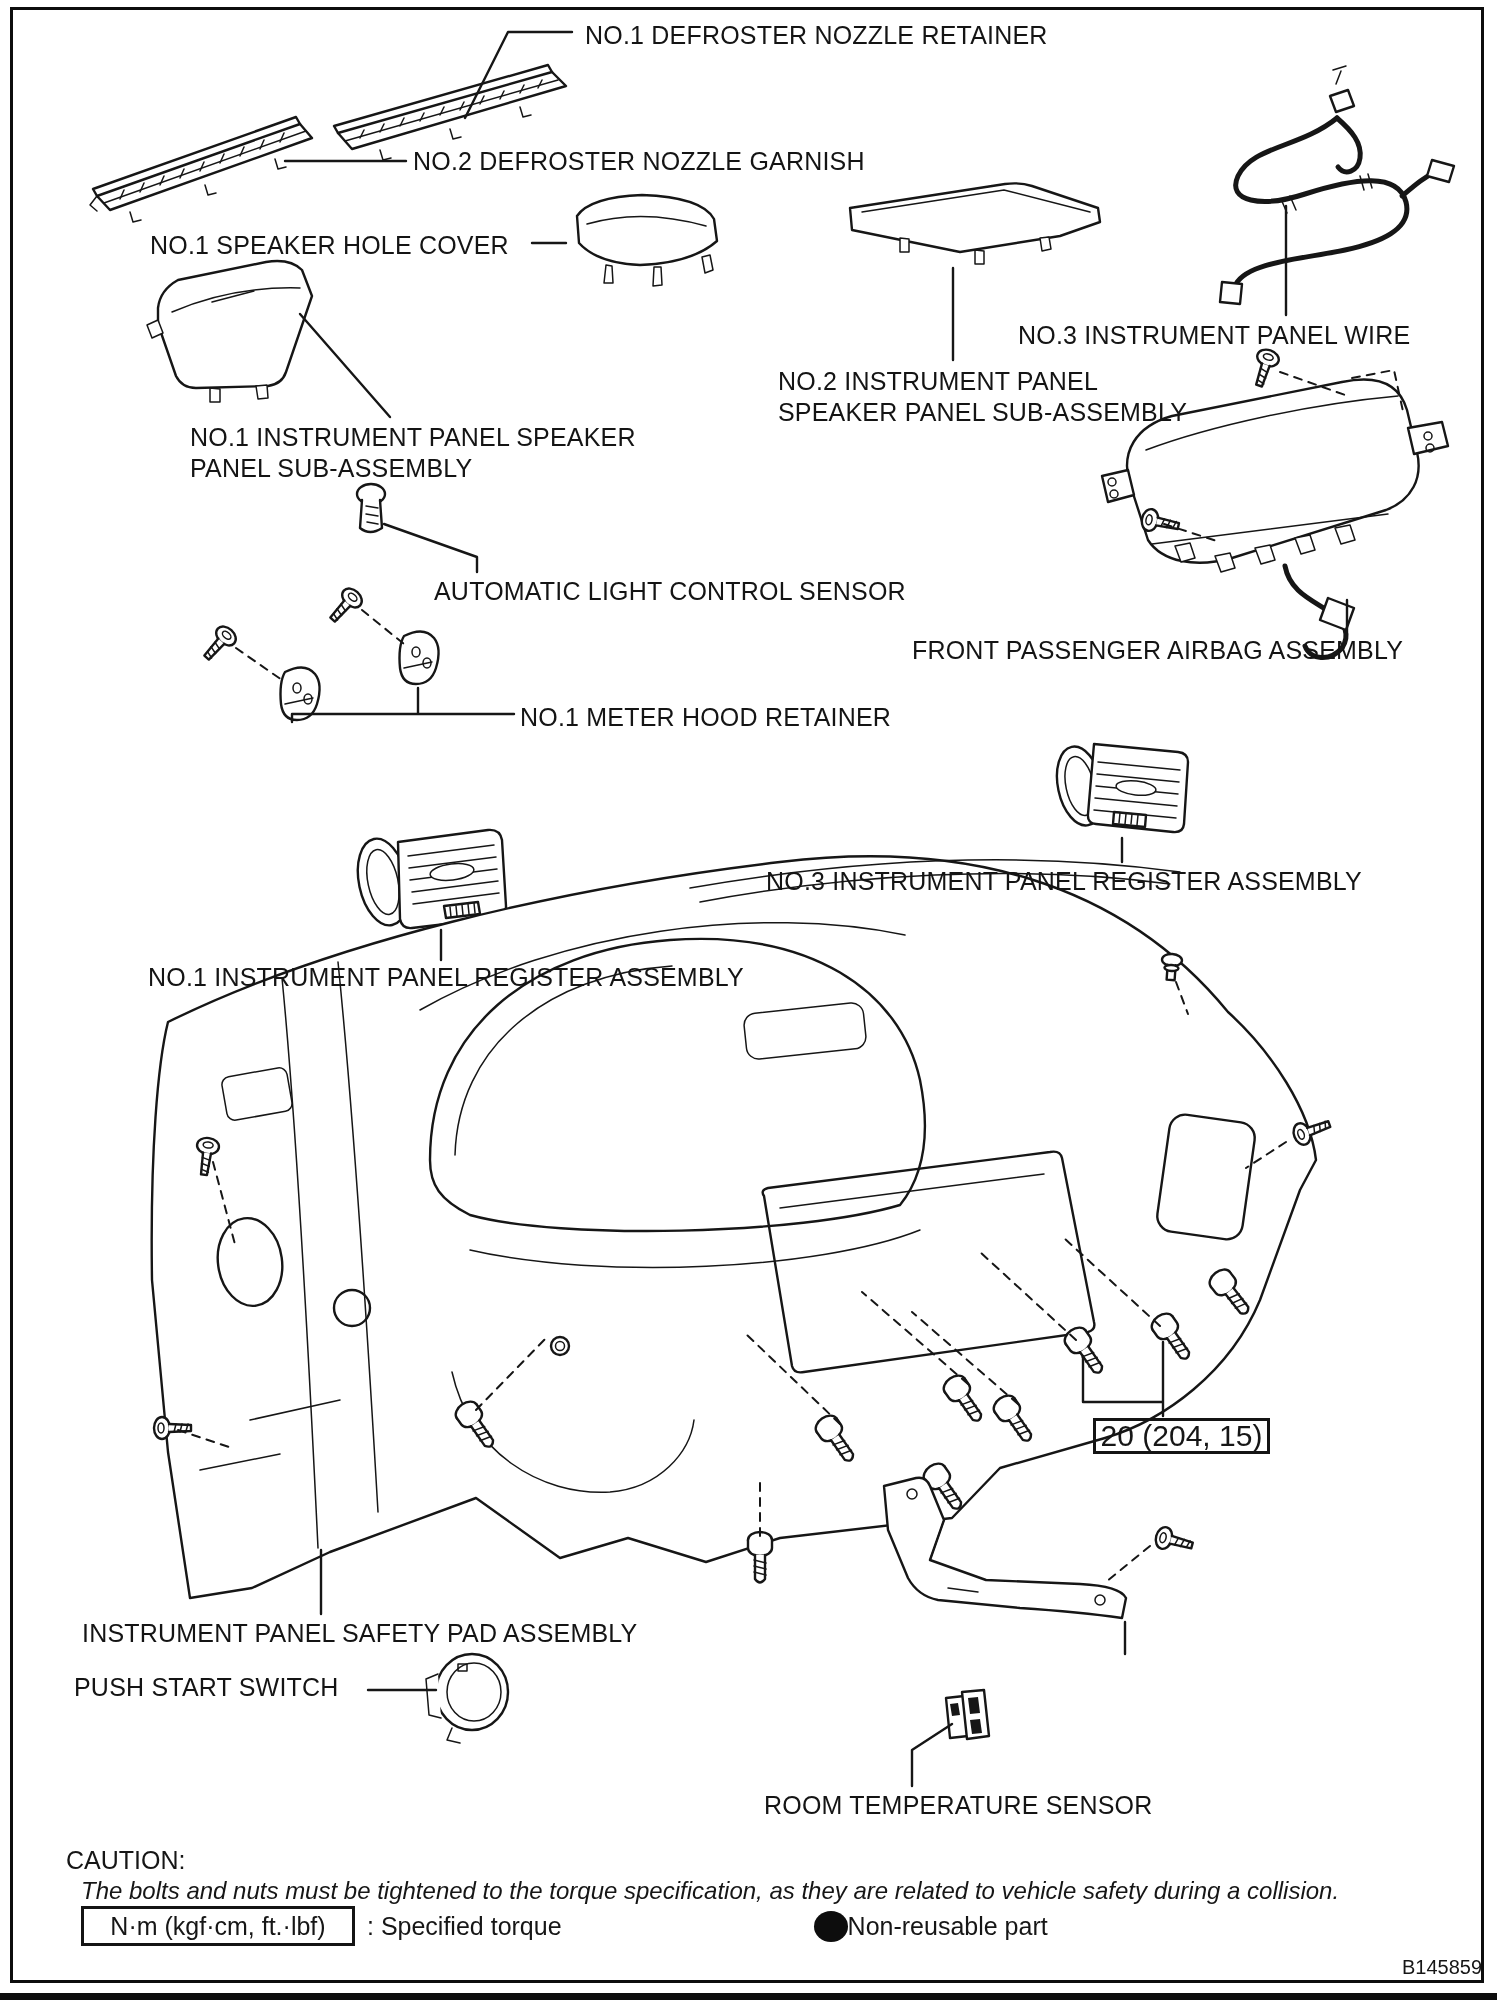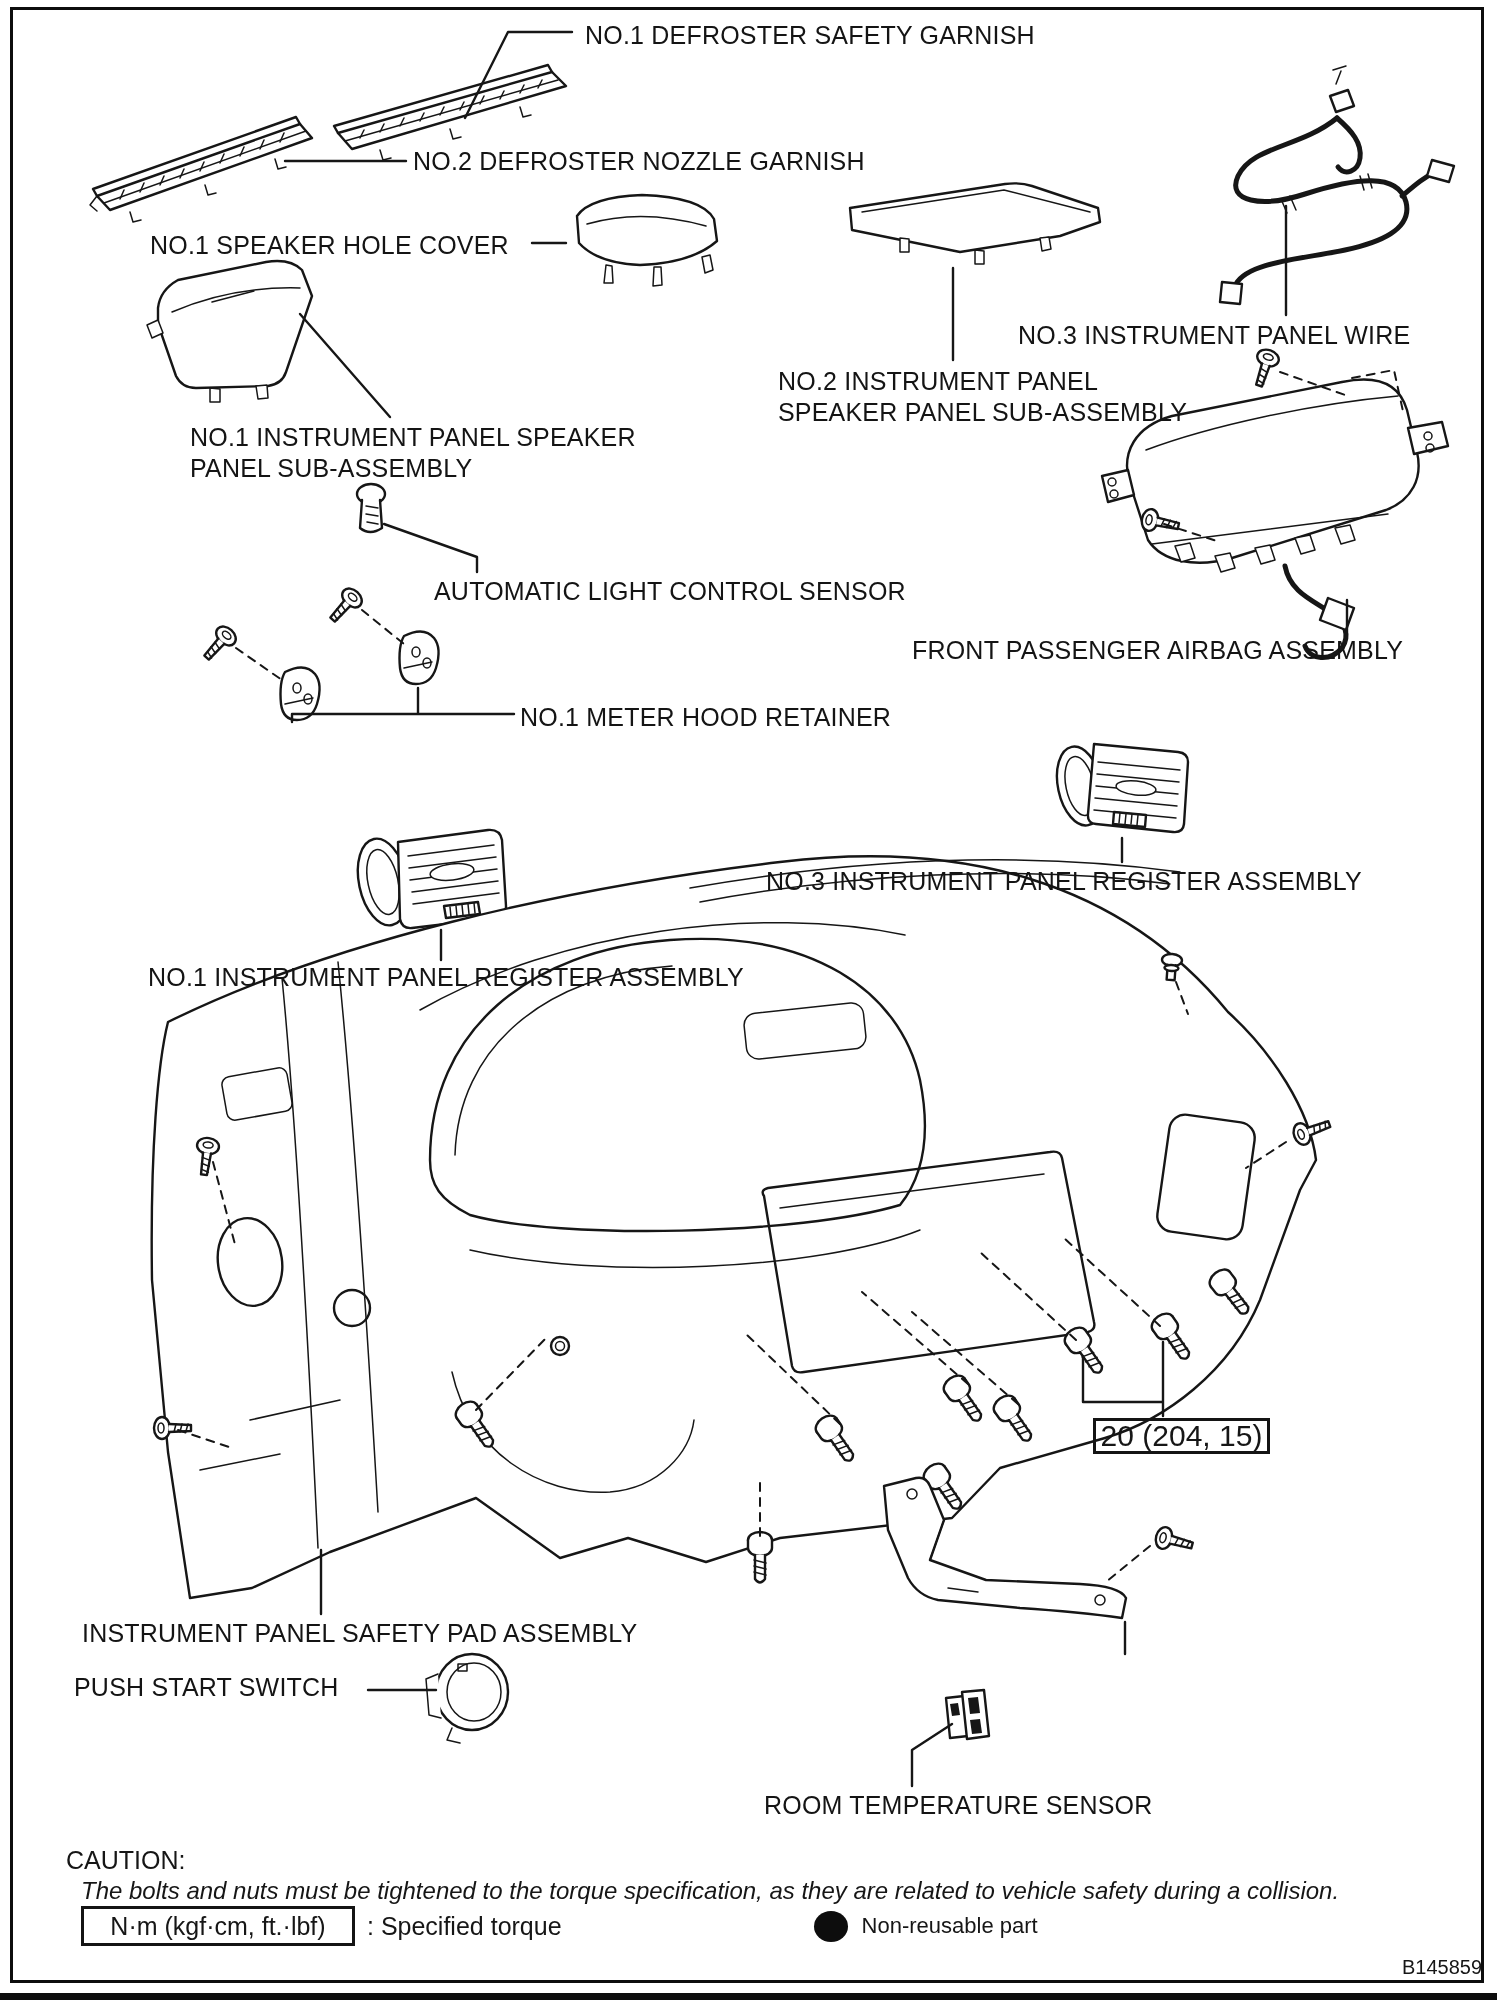--- a/index.html
+++ b/index.html
@@ -34,21 +34,21 @@
   .legend{position:absolute;left:81px;top:1906px;display:flex;align-items:center;}
   .legend-box{
     width:274px;height:40px;border:3px solid #141414;box-sizing:border-box;
     display:flex;align-items:center;justify-content:center;font-size:25px;flex:none;text-align:center;
   }
   .legend-desc{font-size:25px;margin-left:12px;}
   .legend-bullet{
     width:34px;height:31px;background:#0d0d0d;border-radius:50%;
     margin-left:252px;flex:none;
   }
-  .legend-nonreusable{font-size:22px;margin-left:14px;}
+  .legend-nonreusable{font-size:25px;}
   .figure-code{position:absolute;left:1340px;top:1956px;width:142px;text-align:right;font-size:20px;}
 </style>
 </head>
 <body>
 
 <div class="page">
 
   <svg class="art" width="1497" height="2000" viewBox="0 0 1497 2000">
     <defs>
       <g id="bolt">
@@ -263,21 +263,21 @@
       <path d="M1122,838 L1122,862"></path>
       <path d="M441,930 L441,960"></path>
       <path d="M321,1550 L321,1614"></path>
       <path d="M368,1690 L436,1690"></path>
       <path d="M1125,1622 L1125,1654"></path>
       <path d="M952,1724 L912,1750 L912,1786"></path>
       <path d="M1083,1356 L1083,1402 L1163,1402 M1163,1342 L1163,1416"></path>
     </g>
   </svg>
 
-  <div class="lbl" style="left:585px;top:20px">NO.1 DEFROSTER SAFETY GARNISH</div>
+  <div class="lbl" style="left:585px;top:20px">NO.1 DEFROSTER NOZZLE RETAINER</div>
   <div class="lbl" style="left:413px;top:146px">NO.2 DEFROSTER NOZZLE GARNISH</div>
   <div class="lbl" style="left:150px;top:230px">NO.1 SPEAKER HOLE COVER</div>
   <div class="lbl" style="left:1018px;top:320px">NO.3 INSTRUMENT PANEL WIRE</div>
   <div class="lbl" style="left:778px;top:366px">NO.2 INSTRUMENT PANEL
 SPEAKER PANEL SUB-ASSEMBLY</div>
   <div class="lbl" style="left:190px;top:422px">NO.1 INSTRUMENT PANEL SPEAKER
 PANEL SUB-ASSEMBLY</div>
   <div class="lbl" style="left:434px;top:576px">AUTOMATIC LIGHT CONTROL SENSOR</div>
   <div class="lbl" style="left:912px;top:635px">FRONT PASSENGER AIRBAG ASSEMBLY</div>
   <div class="lbl" style="left:520px;top:702px">NO.1 METER HOOD RETAINER</div>

